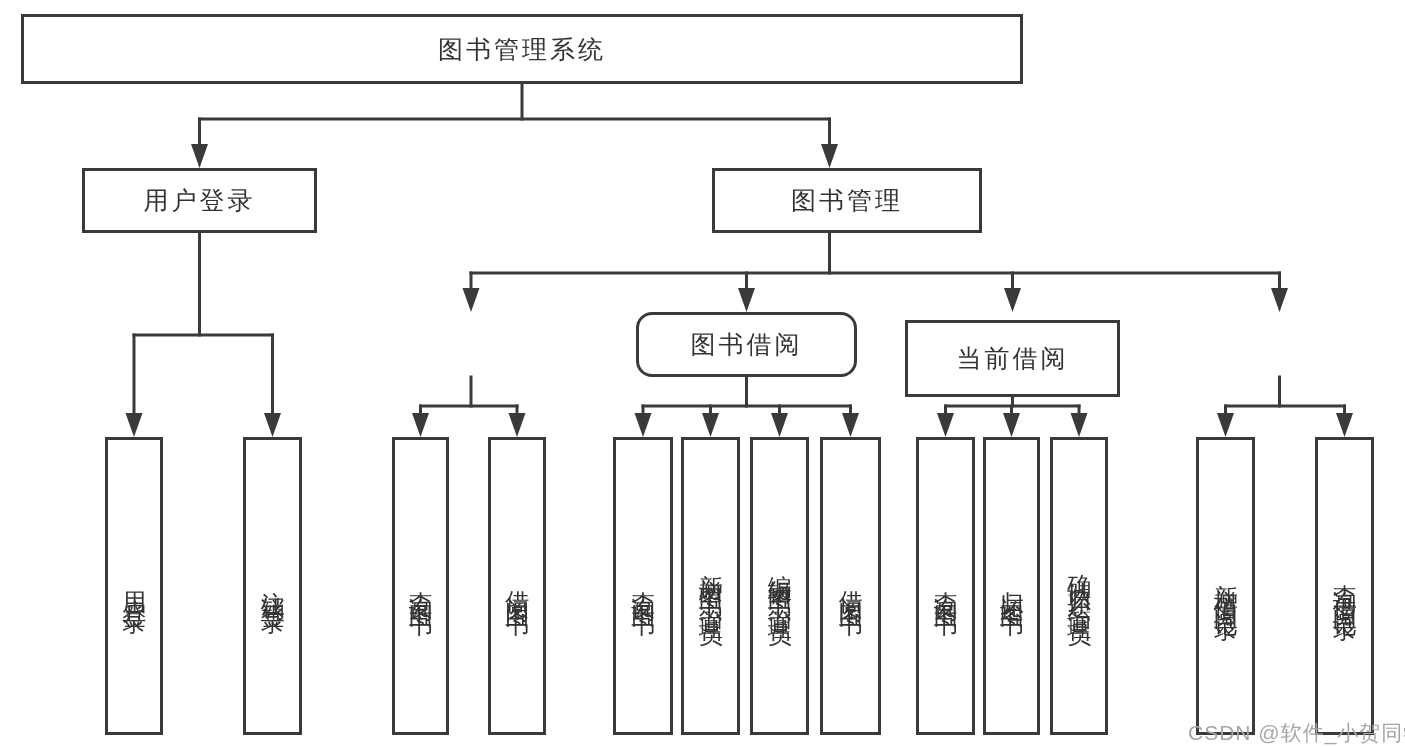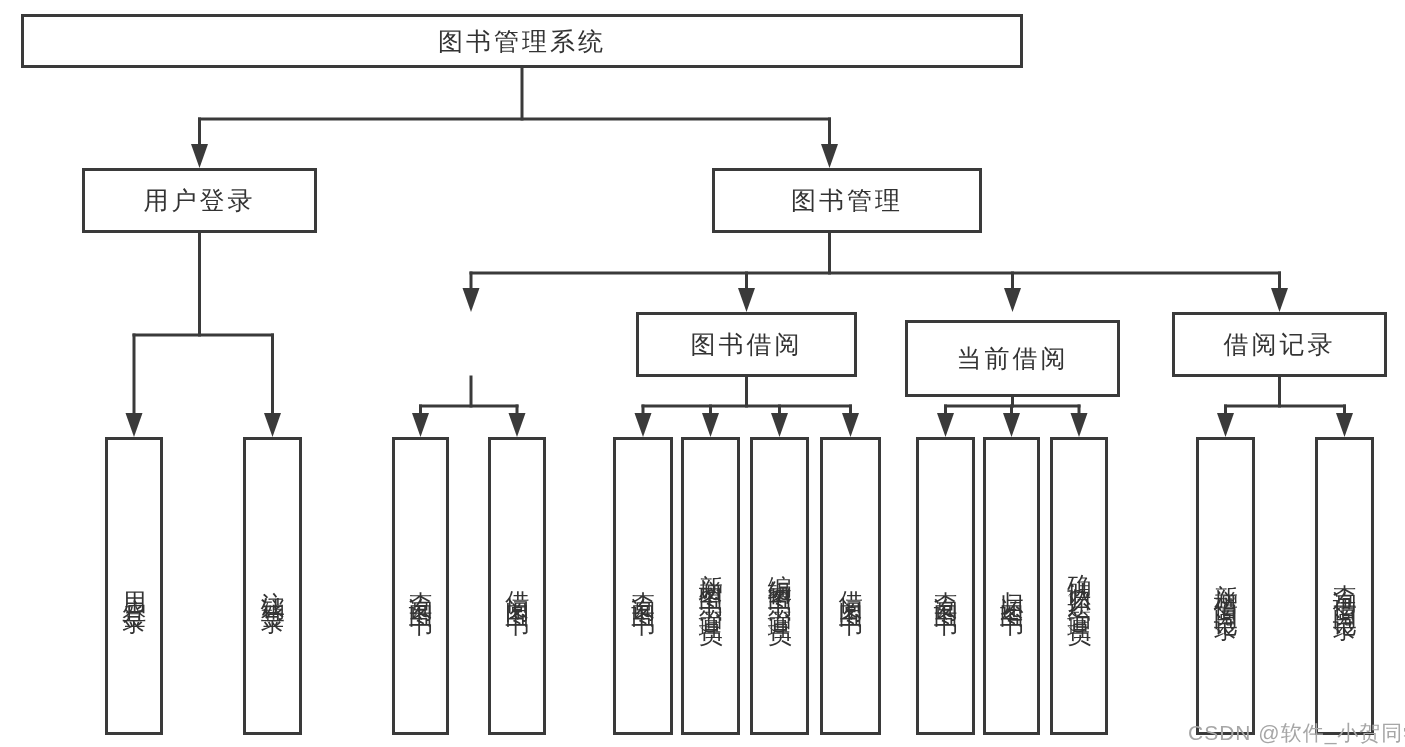--- a/index.html
+++ b/index.html
@@ -79,39 +79,36 @@
       <line x1="1079" y1="406" x2="1079" y2="423" stroke="#3a3a3a" stroke-width="3" stroke-linecap="square"></line>
       <polygon points="1070.5,413 1087.5,413 1079,437" fill="#3a3a3a"></polygon>
       <line x1="1279.5" y1="377" x2="1279.5" y2="406" stroke="#3a3a3a" stroke-width="3" stroke-linecap="square"></line>
       <line x1="1225.5" y1="406" x2="1344.5" y2="406" stroke="#3a3a3a" stroke-width="3" stroke-linecap="square"></line>
       <line x1="1225.5" y1="406" x2="1225.5" y2="423" stroke="#3a3a3a" stroke-width="3" stroke-linecap="square"></line>
       <polygon points="1217,413 1234,413 1225.5,437" fill="#3a3a3a"></polygon>
       <line x1="1344.5" y1="406" x2="1344.5" y2="423" stroke="#3a3a3a" stroke-width="3" stroke-linecap="square"></line>
       <polygon points="1336,413 1353,413 1344.5,437" fill="#3a3a3a"></polygon>
     </svg>
 
-  <div class="box hbox" style="left:21px; top:14px; width:1002px; height:54px;">
+  <div class="box hbox" style="left:21px; top:14px; width:1002px; height:70px;">
     <span>图书管理系统</span>
   </div>
 
   <div class="box hbox" style="left:82px; top:168px; width:235px; height:65px;">
     <span>用户登录</span>
   </div>
   <div class="box hbox" style="left:712px; top:168px; width:270px; height:65px;">
     <span>图书管理</span>
   </div>
 
-  <div class="box hbox" style="left:636px; top:312px; width:221px; height:65px;">
+  <div class="box hbox" style="left:636px; top:312px; width:221px; height:65px;border-radius:16px;">
     <span>图书借阅</span>
   </div>
   <div class="box hbox" style="left:905px; top:312px; width:215px; height:77px;margin-top:8px;">
     <span>当前借阅</span>
-  </div>
-  <div class="box hbox" style="left:1172px; top:312px; width:215px; height:65px;">
-    <span>借阅记录</span>
   </div>
 
   <div class="box vbox" style="left:105px; top:437px; width:58px; height:298px;">
     <span class="vlabel">用户登录</span>
   </div>
   <div class="box vbox" style="left:243px; top:437px; width:59px; height:298px;">
     <span class="vlabel">注销登录</span>
   </div>
 
   <div class="box vbox" style="left:392px; top:437px; width:57px; height:298px;">

